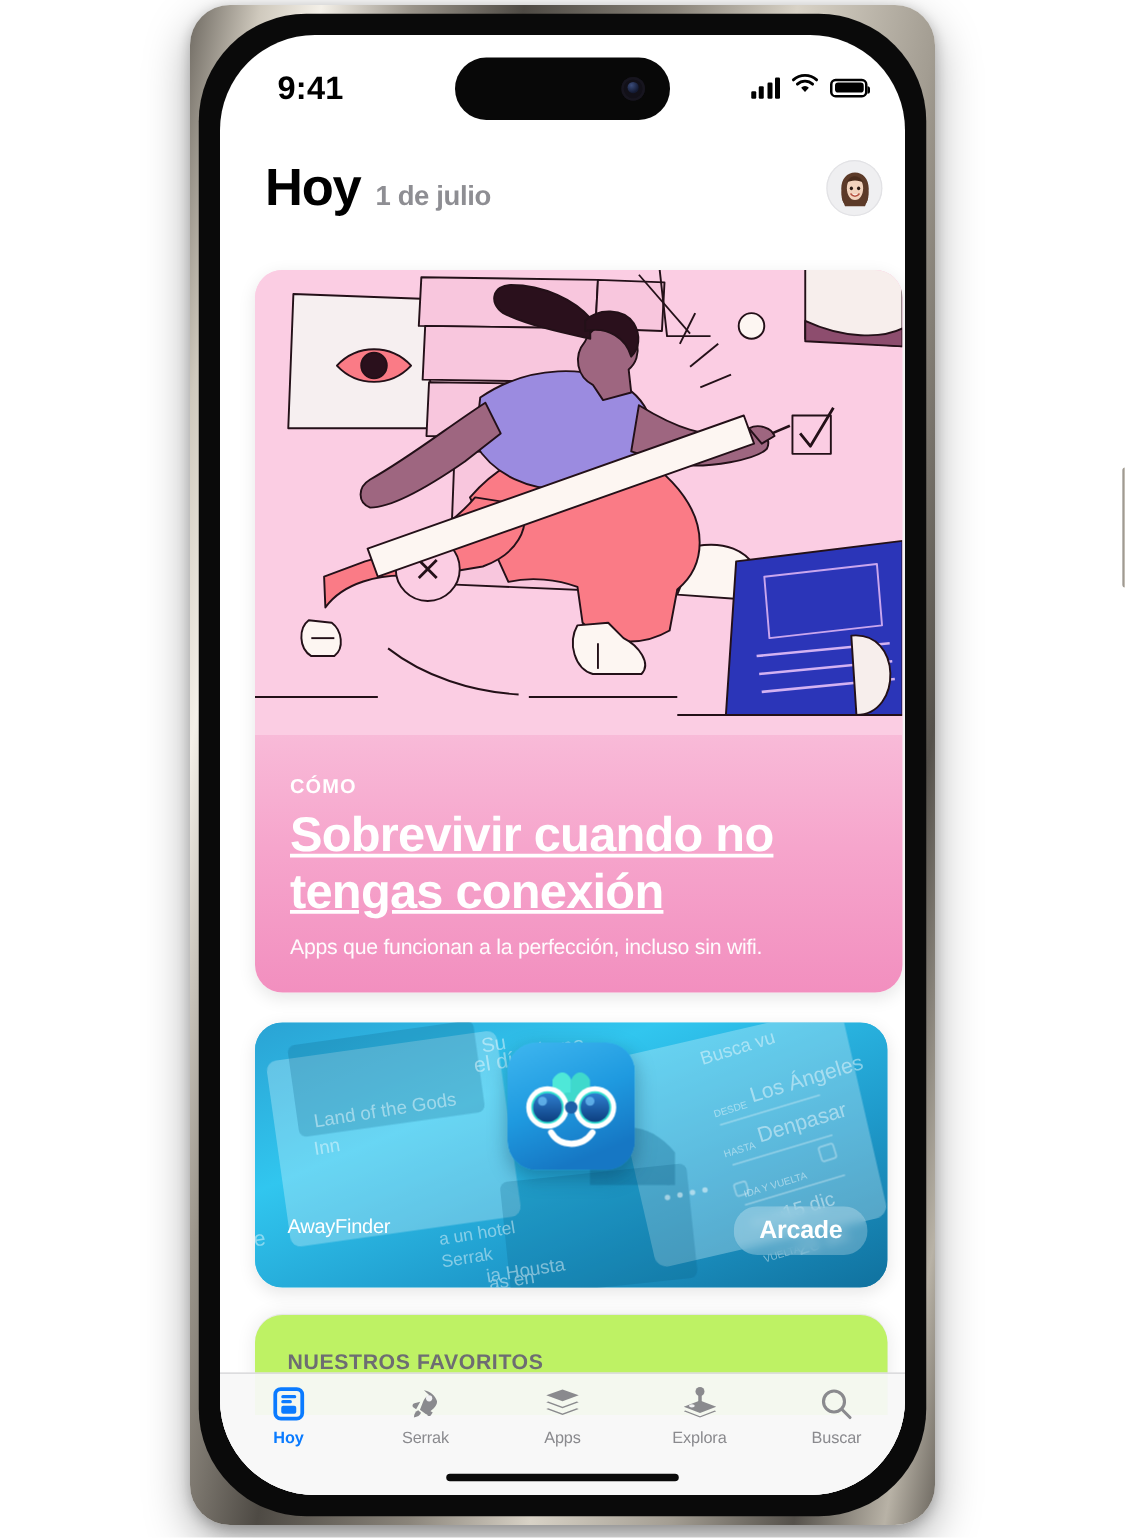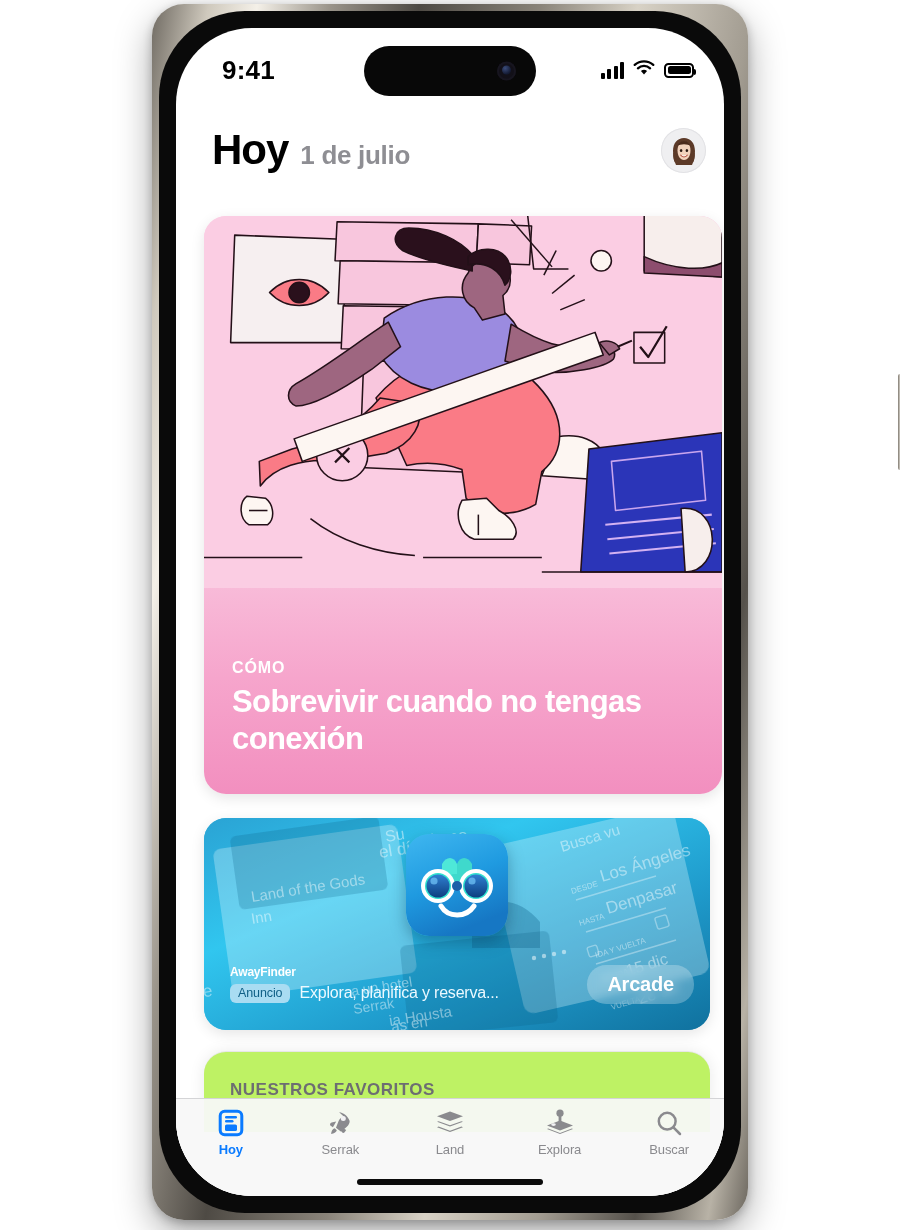--- a/index.html
+++ b/index.html
@@ -75,21 +75,21 @@
 
   
   #app-header{
     position:absolute;left:0;top:78px;width:562px;height:88px;
     display:flex;align-items:center;justify-content:space-between;
     padding:0 32px 0 36px;box-sizing:border-box;z-index:30;
     background:#fff;
   }
   #header-left{display:flex;align-items:baseline;gap:12px;}
   #page-title{font-size:42px;font-weight:bold;color:#000;letter-spacing:-1px;line-height:1;}
-  #page-date{font-size:26px;font-weight:bold;color:#8e8e93;letter-spacing:-.3px;line-height:1;}
+  #page-date{font-size:22px;font-weight:bold;color:#8e8e93;letter-spacing:-.3px;line-height:1;}
   #avatar{
     width:45px;height:45px;border-radius:50%;background:#efeff1;
     display:flex;align-items:center;justify-content:center;
     box-shadow:inset 0 0 0 1px #e2e2e5;overflow:hidden;
   }
   #avatar svg{display:block;}
 
   
   #content{
     position:absolute;left:0;top:166px;width:562px;bottom:0;
@@ -100,21 +100,21 @@
   #feature-card{
     position:relative;margin:22px 16px 0 28px;height:578px;
     border-radius:22px;overflow:hidden;
     background:linear-gradient(180deg,#fbcde3 0%,#f9c3dd 58%,#f6a5cc 80%,#f28fbf 100%);
     box-shadow:0 4px 14px rgba(0,0,0,.10);
   }
   #feature-art{position:absolute;left:0;top:0;width:100%;height:372px;}
   #feature-art svg{display:block;width:100%;height:100%;}
   #feature-text{position:absolute;left:0;right:0;bottom:0;padding:0 28px 26px 28px;}
   #feature-eyebrow{font-size:16px;font-weight:bold;color:#fff;letter-spacing:.9px;margin-bottom:7px;}
-  #feature-title{font-size:31px;font-weight:bold;color:#fff;line-height:1.17;letter-spacing:-.6px;margin-bottom:11px;}
+  #feature-title{font-size:39px;font-weight:bold;color:#fff;line-height:1.17;letter-spacing:-.6px;margin-bottom:11px;text-decoration:underline;}
   #feature-sub{font-size:17px;color:#fff;letter-spacing:-.2px;opacity:.97;}
 
   
   #ad-card{
     position:relative;margin:24px 28px 0 28px;height:212px;
     border-radius:22px;overflow:hidden;
     background:linear-gradient(150deg,#2aa8d8 0%,#2fc3ec 35%,#23a0cf 70%,#147ba8 100%);
     box-shadow:0 4px 14px rgba(0,0,0,.10);
   }
   #ad-bg{position:absolute;inset:0;}
@@ -123,21 +123,21 @@
     position:absolute;left:50%;transform:translateX(-50%);
     top:16px;width:102px;height:102px;border-radius:23px;overflow:hidden;
     box-shadow:0 6px 16px rgba(0,40,70,.35);
   }
   #ad-icon svg{display:block;width:100%;height:100%;}
   #ad-footer{
     position:absolute;left:0;right:0;bottom:0;height:84px;
     display:flex;align-items:center;padding:0 16px 8px 26px;box-sizing:border-box;
   }
   #ad-info{flex:1;min-width:0;}
-  #ad-name{font-size:12px;font-weight:bold;color:#fff;line-height:1.2;margin-bottom:4px;letter-spacing:-.2px;}
+  #ad-name{font-size:16px;font-weight:normal;color:#fff;line-height:1.2;margin-bottom:4px;letter-spacing:-.2px;}
   #ad-row{display:flex;align-items:center;gap:9px;min-width:0;}
   #ad-badge{
     font-size:12.5px;color:#0f5f86;background:#a9dcf2;
     padding:2.5px 8px;border-radius:6px;white-space:nowrap;letter-spacing:-.1px;
   }
   #ad-desc{font-size:16px;color:#ecf9ff;white-space:nowrap;overflow:hidden;text-overflow:ellipsis;letter-spacing:-.2px;}
   #ad-get{
     flex:none;font-size:20px;font-weight:bold;color:#fff;
     background:rgba(255,255,255,.26);
     padding:8px 20px;border-radius:19px;letter-spacing:-.2px;
@@ -304,20 +304,21 @@
                   <path d="M214 338 L330 338"></path>
                   <path d="M104 300 C132 322 170 334 206 336" fill="none"></path>
                   <path d="M330 352 L506 352"></path>
                 </g>
               </g>
             </svg>
           </div>
           <div id="feature-text">
             <div id="feature-eyebrow">CÓMO</div>
             <div id="feature-title">Sobrevivir cuando no tengas conexión</div>
+            <div id="feature-sub">Apps que funcionan a la perfección, incluso sin wifi.</div>
           </div>
         </div>
 
         <div id="ad-card">
           <div id="ad-bg">
             <svg viewBox="0 0 506 212" preserveAspectRatio="xMidYMid slice">
               <defs>
                 <linearGradient id="adg" x1="0" y1="0" x2="1" y2="1">
                   <stop offset="0%" stop-color="#2aa3d4"></stop>
                   <stop offset="32%" stop-color="#31c6ef"></stop>
@@ -402,24 +403,20 @@
               <circle cx="70" cy="52" r="11.5" fill="url(#lensg)"></circle>
               <circle cx="28" cy="47" r="3.6" fill="#6fc2f5" opacity=".75"></circle>
               <circle cx="66" cy="47" r="3.6" fill="#6fc2f5" opacity=".75"></circle>
               <circle cx="51" cy="52" r="5" fill="#1c5fa8"></circle>
               <path d="M35 72 C42 84 60 84 68 72" stroke="#ffffff" stroke-width="5" fill="none" stroke-linecap="round"></path>
             </svg>
           </div>
           <div id="ad-footer">
             <div id="ad-info">
               <div id="ad-name">AwayFinder</div>
-              <div id="ad-row">
-                <span id="ad-badge">Anuncio</span>
-                <span id="ad-desc">Explora, planifica y reserva...</span>
-              </div>
             </div>
             <div id="ad-get">Arcade</div>
           </div>
         </div>
 
         <div id="fav-card">
           <div id="fav-title">NUESTROS FAVORITOS</div>
         </div>
       </div>
 
@@ -451,21 +448,21 @@
         </div>
 
         <div class="tab">
           <span class="ticon">
             <svg width="30" height="26" viewBox="0 0 30 26">
               <path d="M15 1.5 L28 6.2 L15 10.9 L2 6.2 Z" fill="#8a8a8e"></path>
               <path d="M3.6 11.2 L15 15.3 L26.4 11.2 L28 11.8 L15 16.5 L2 11.8 Z" fill="#8a8a8e"></path>
               <path d="M3.6 16.6 L15 20.7 L26.4 16.6 L28 17.2 L15 21.9 L2 17.2 Z" fill="#8a8a8e"></path>
             </svg>
           </span>
-          <span class="tlabel">Land</span>
+          <span class="tlabel">Apps</span>
         </div>
 
         <div class="tab">
           <span class="ticon">
             <svg width="30" height="28" viewBox="0 0 30 28">
               <circle cx="15" cy="4.2" r="3.6" fill="#8a8a8e"></circle>
               <rect x="13.6" y="6.8" width="2.8" height="8" fill="#8a8a8e"></rect>
               <path d="M15 11.4 L28 16.4 L15 21.4 L2 16.4 Z" fill="#8a8a8e"></path>
               <ellipse cx="8.5" cy="15.6" rx="2.3" ry="1.3" fill="#f2f2f4"></ellipse>
               <path d="M3.2 19.4 L15 23.9 L26.8 19.4 L28 19.9 L15 24.9 L2 19.9 Z" fill="#8a8a8e"></path>

